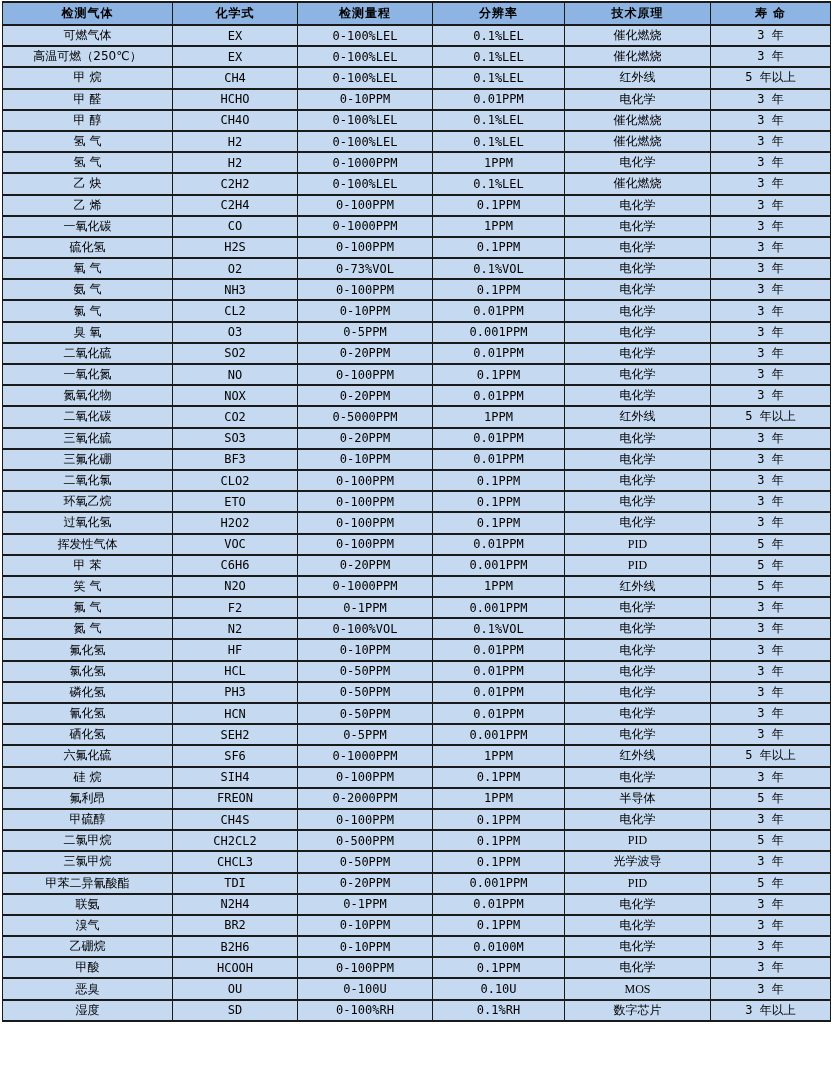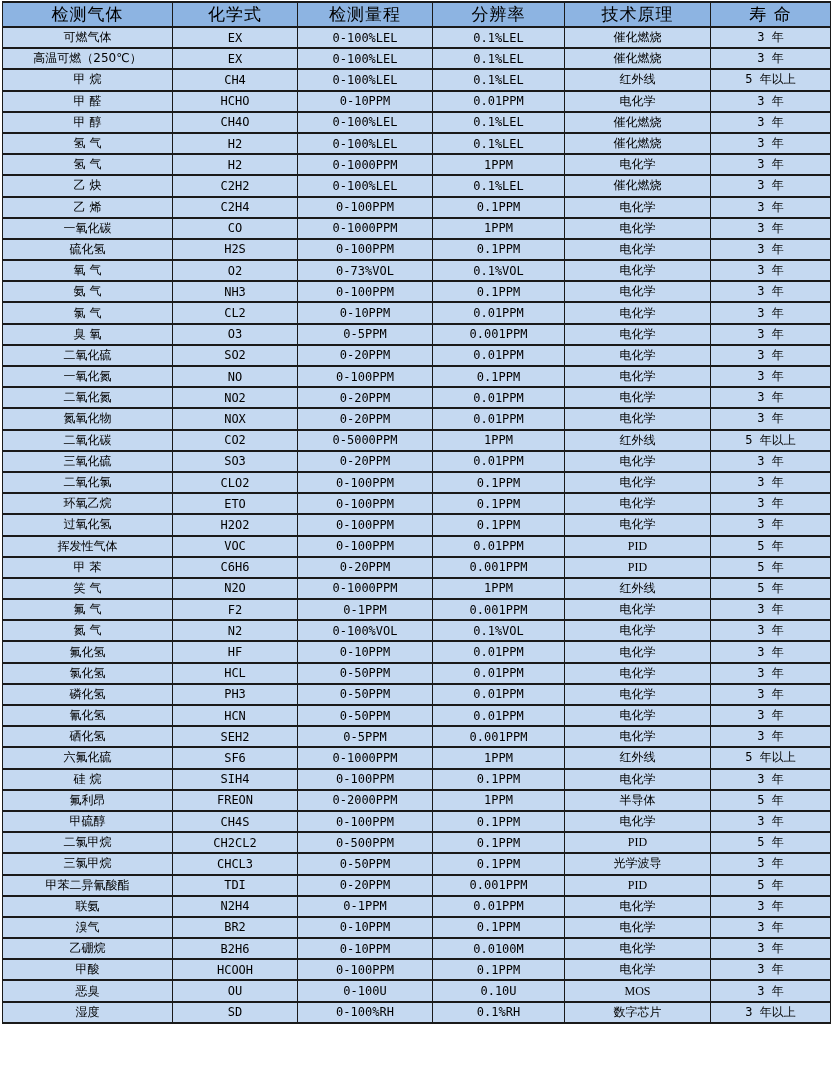--- a/index.html
+++ b/index.html
@@ -28,22 +28,22 @@
     border-bottom: 2px solid #1a1a1a;
     text-align: center;
     vertical-align: middle;
     padding: 0;
     overflow: hidden;
     white-space: nowrap;
     color: #000000;
   }
   table.gas-table th {
     background: var(--header-bg, #8db4e2);
-    font-size: 17px;
-    font-weight: normal;
+    font-size: 12px;
+    font-weight: bold;
     height: 21px;
     letter-spacing: 1px;
   }
   table.gas-table td {
     background: var(--row-bg, #c5d9f1);
     font-size: 12px;
     height: 19.2px;
   }
   td.c-name { font-size: 13px; margin-left: 10px; }
   td.c-formula, td.c-range, td.c-res, td.c-life {
@@ -212,47 +212,47 @@
         </tr>
         <tr>
           <td class="c-name">一氧化氮</td>
           <td class="c-formula">NO</td>
           <td class="c-range">0-100PPM</td>
           <td class="c-res">0.1PPM</td>
           <td class="c-principle">电化学</td>
           <td class="c-life">3 年</td>
         </tr>
         <tr>
-          <td class="c-name">二氧化氮</td>
-          <td class="c-formula">NO2</td>
-          <td class="c-range">0-20PPM</td>
-          <td class="c-res">0.01PPM</td>
-          <td class="c-principle">电化学</td>
-          <td class="c-life">3 年</td>
-        </tr>
-        <tr>
           <td class="c-name">氮氧化物</td>
           <td class="c-formula">NOX</td>
           <td class="c-range">0-20PPM</td>
           <td class="c-res">0.01PPM</td>
           <td class="c-principle">电化学</td>
           <td class="c-life">3 年</td>
         </tr>
         <tr>
           <td class="c-name">二氧化碳</td>
           <td class="c-formula">CO2</td>
           <td class="c-range">0-5000PPM</td>
           <td class="c-res">1PPM</td>
           <td class="c-principle">红外线</td>
           <td class="c-life">5 年以上</td>
         </tr>
         <tr>
           <td class="c-name">三氧化硫</td>
           <td class="c-formula">SO3</td>
           <td class="c-range">0-20PPM</td>
+          <td class="c-res">0.01PPM</td>
+          <td class="c-principle">电化学</td>
+          <td class="c-life">3 年</td>
+        </tr>
+        <tr>
+          <td class="c-name">三氟化硼</td>
+          <td class="c-formula">BF3</td>
+          <td class="c-range">0-10PPM</td>
           <td class="c-res">0.01PPM</td>
           <td class="c-principle">电化学</td>
           <td class="c-life">3 年</td>
         </tr>
         <tr>
           <td class="c-name">二氧化氯</td>
           <td class="c-formula">CLO2</td>
           <td class="c-range">0-100PPM</td>
           <td class="c-res">0.1PPM</td>
           <td class="c-principle">电化学</td>

